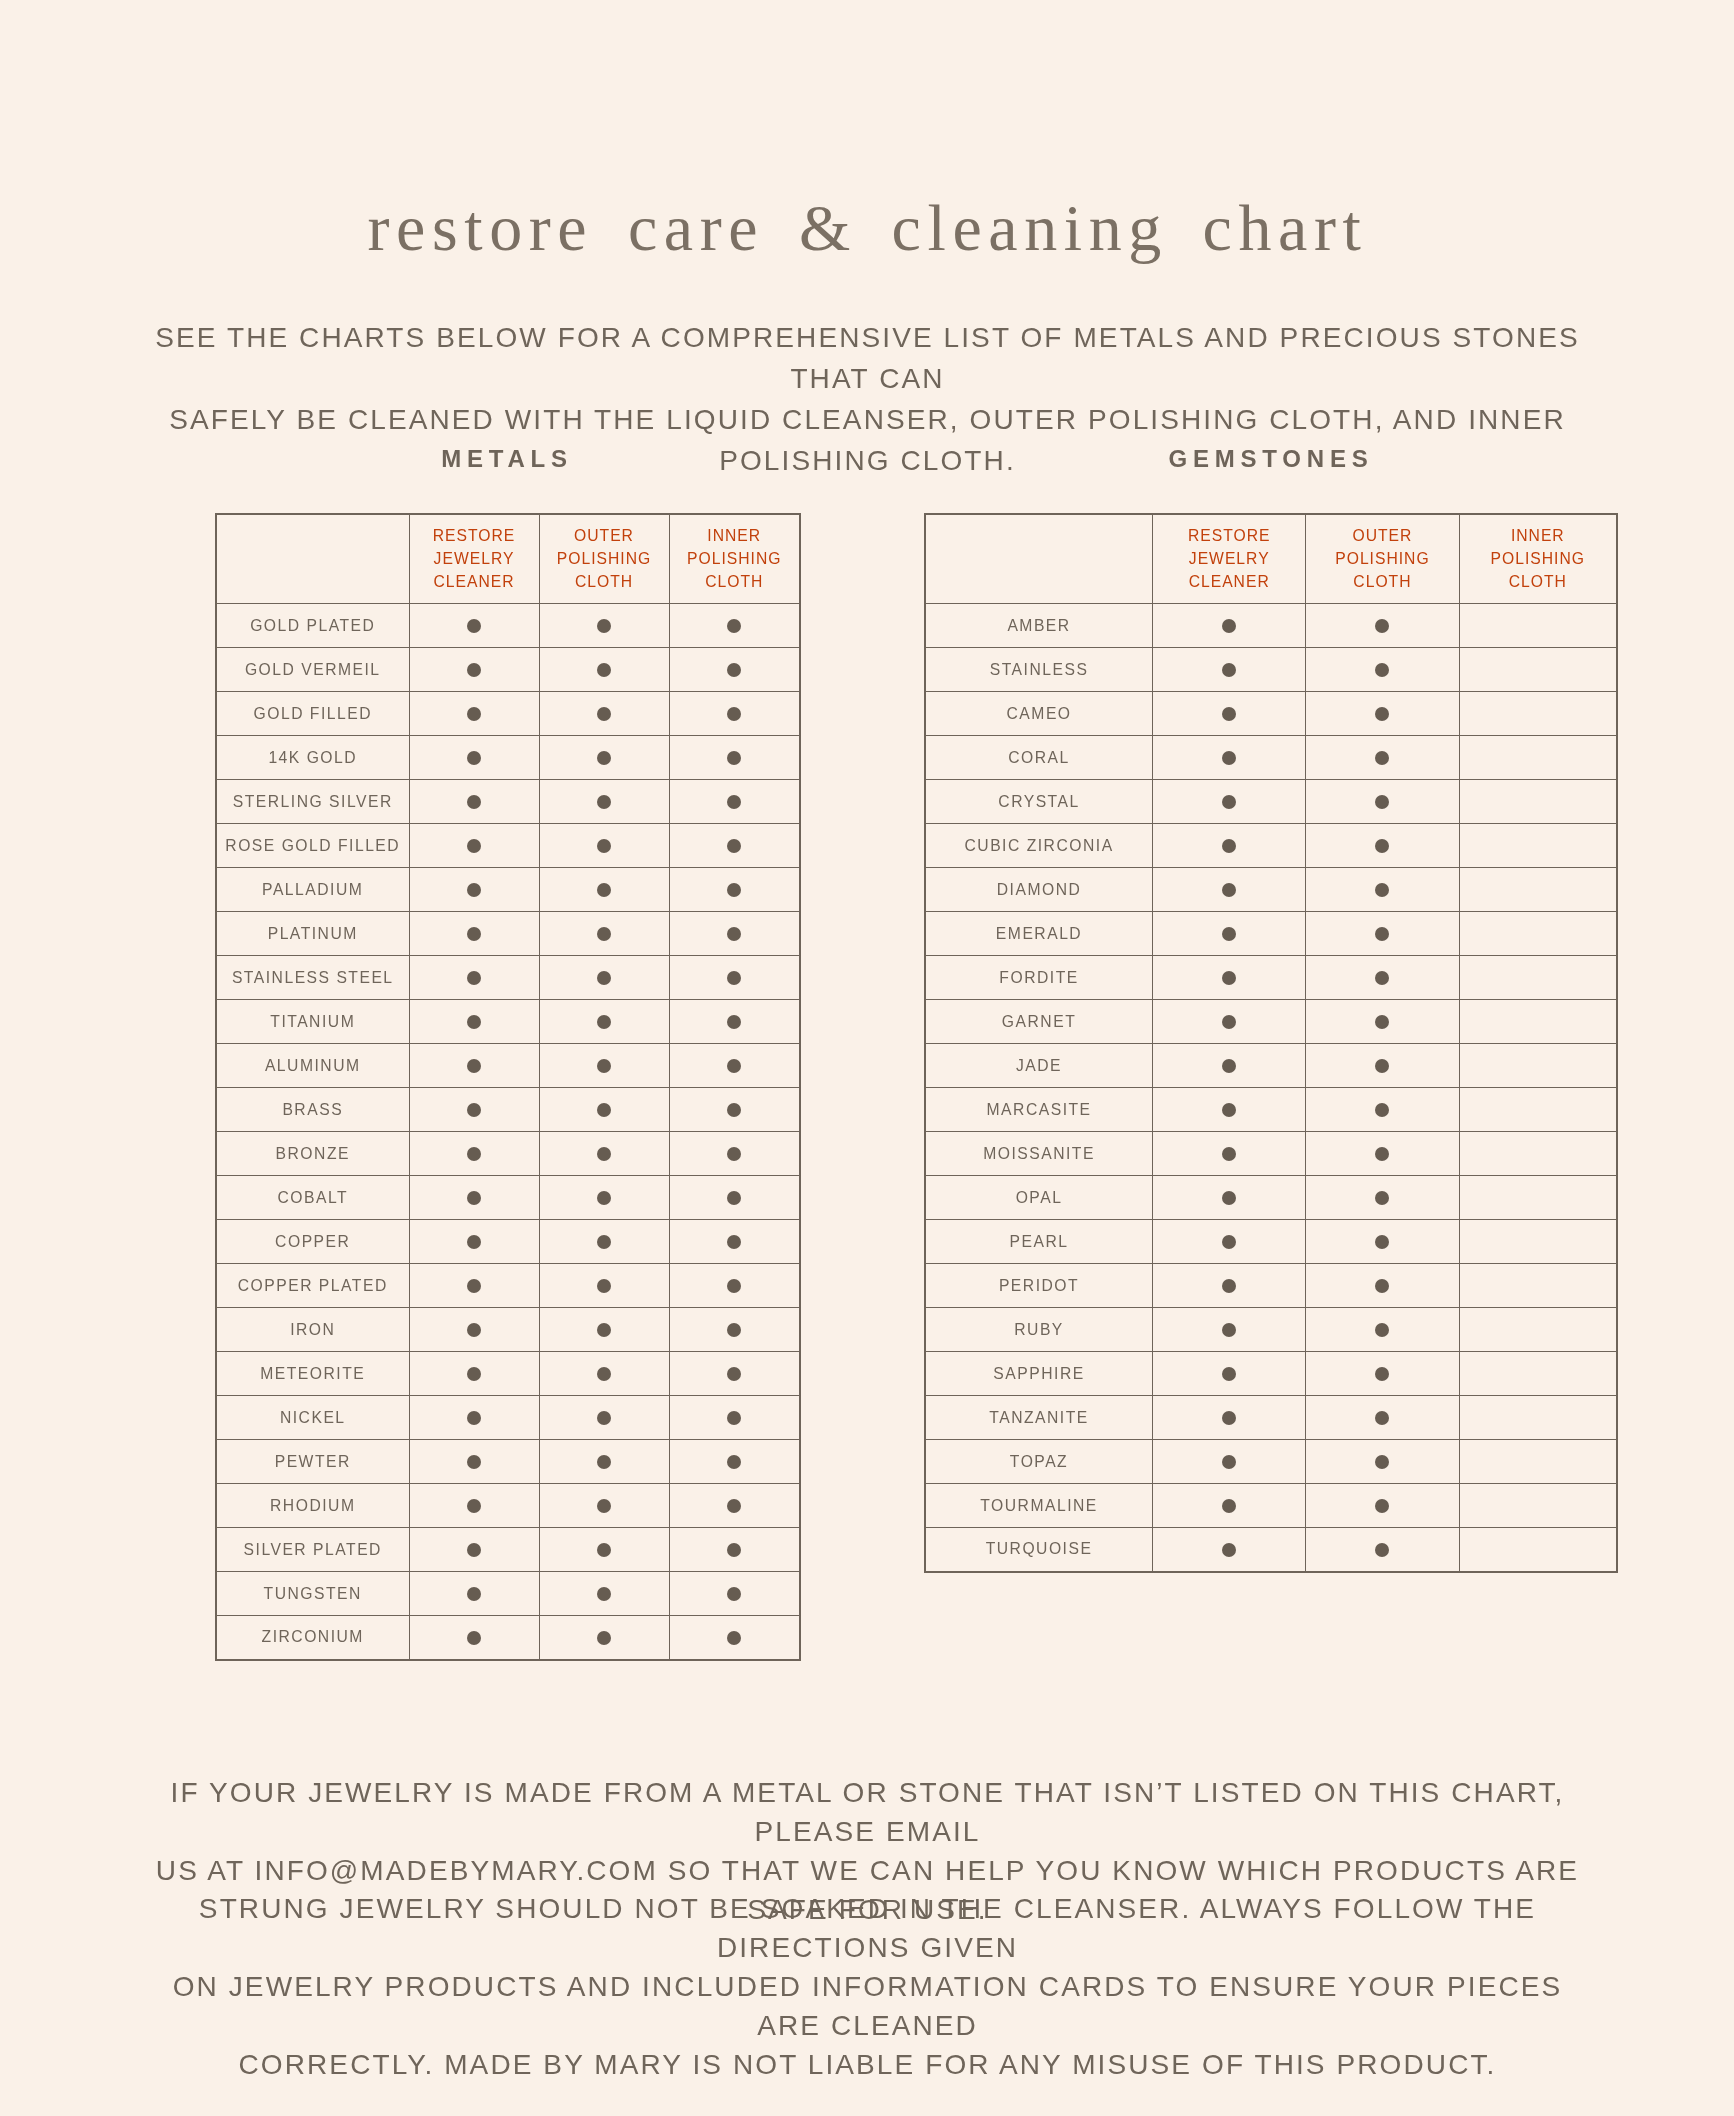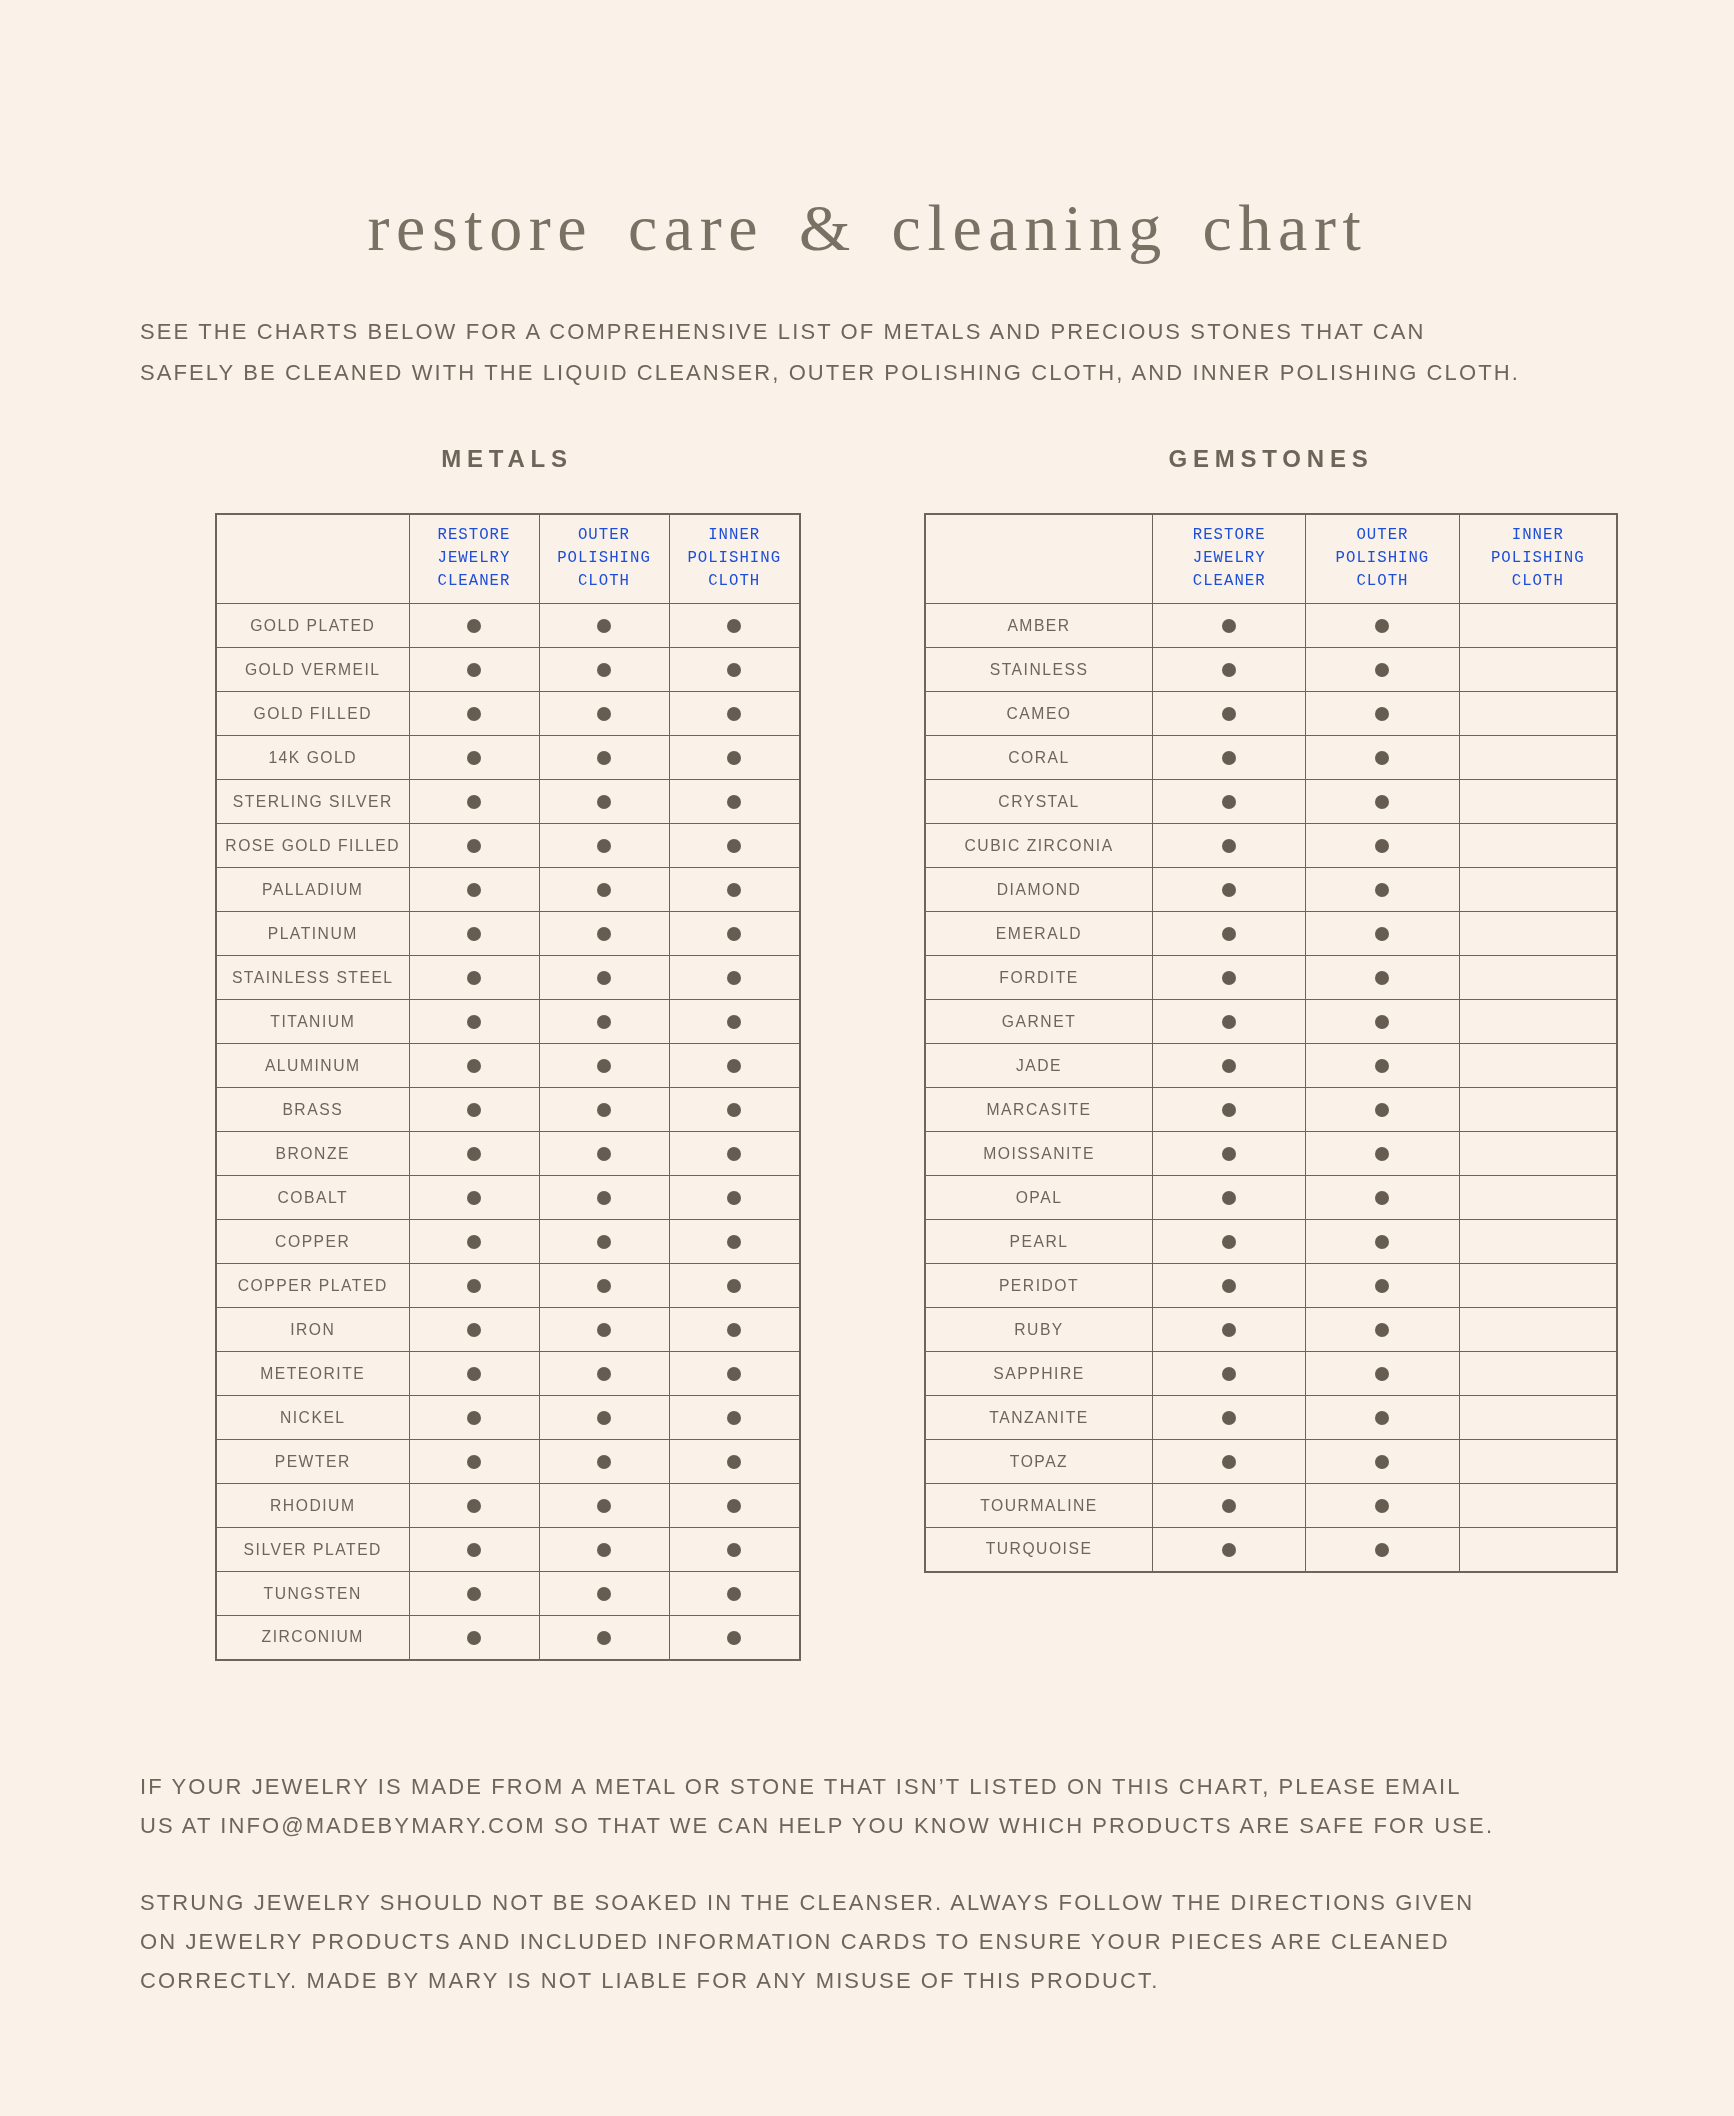--- a/index.html
+++ b/index.html
@@ -17,22 +17,22 @@
     font-family:"Liberation Serif","DejaVu Serif",serif;
     font-weight:400;
     font-size:66px;
     letter-spacing:6.6px;
     word-spacing:11.6px;
     color:#7b7064;
   }
   .note {
     position:absolute; left:50%; transform:translateX(-50%);
     width:1455px;
-    text-align:left;
-    font-size:22px;
+    text-align:center;
+    font-size:28px;
     line-height:39px;
     letter-spacing:2.1px;
     white-space:pre-line;
     color:#6f655a;
   }
   .intro   { top:289px; line-height:41px; }
   .note-1  { top:1745px; }
   .note-2  { top:1861px; }
 
   .table-block { position:absolute; top:445px; }
@@ -59,22 +59,21 @@
     vertical-align:middle;
   }
   .care-table thead tr { height:90px; }
   .care-table tbody tr { height:44px; }
   .care-table th {
     font-weight:400;
     font-size:15.7px;
     line-height:23px;
     letter-spacing:1px;
     white-space:pre-line;
-    color:#1d4ed8;
-    font-family:Liberation Mono, monospace;
+    color:#c2410c;
   }
   .care-table td.label {
     font-size:15.7px;
     letter-spacing:1.5px;
     color:#6f655a;
   }
   .dot {
     display:inline-block;
     width:14px; height:14px;
     border-radius:50%;

